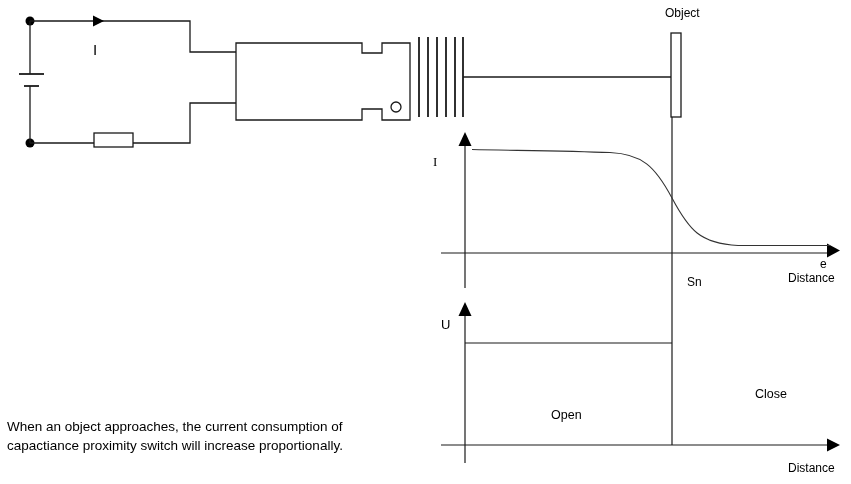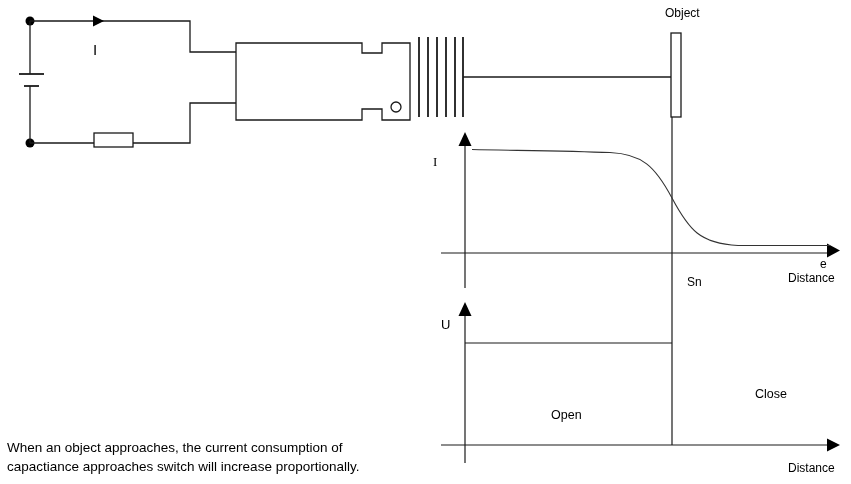--- a/index.html
+++ b/index.html
@@ -39,21 +39,20 @@
     font-size: 12.5px;
   }
   .caption {
     position: absolute;
     left: 7px;
     top: 418px;
     font-size: 13.5px;
     line-height: 18.5px;
     color: #000000;
     white-space: nowrap;
-    margin-top: 21px;
   }
   .caption span { display: block; }
 </style>
 </head>
 <body>
 
 <div id="stage">
   <svg width="851" height="484" viewBox="0 0 851 484">
 
     <g stroke="#1a1a1a" stroke-width="1.3" fill="none">
@@ -111,15 +110,15 @@
       <path d="M465 343 H672"></path>
     </g>
     <text class="y-label" x="441" y="329">U</text>
     <text class="region-label" x="551" y="419">Open</text>
     <text class="region-label" x="755" y="398">Close</text>
     <text x="788" y="472">Distance</text>
   </svg>
 
   <div class="caption">
     <span>When an object approaches, the current consumption of</span>
-    <span>capactiance approaches switch will increase proportionally.</span>
+    <span>capactiance proximity switch will increase proportionally.</span>
   </div>
 </div>
 
 </body></html>

